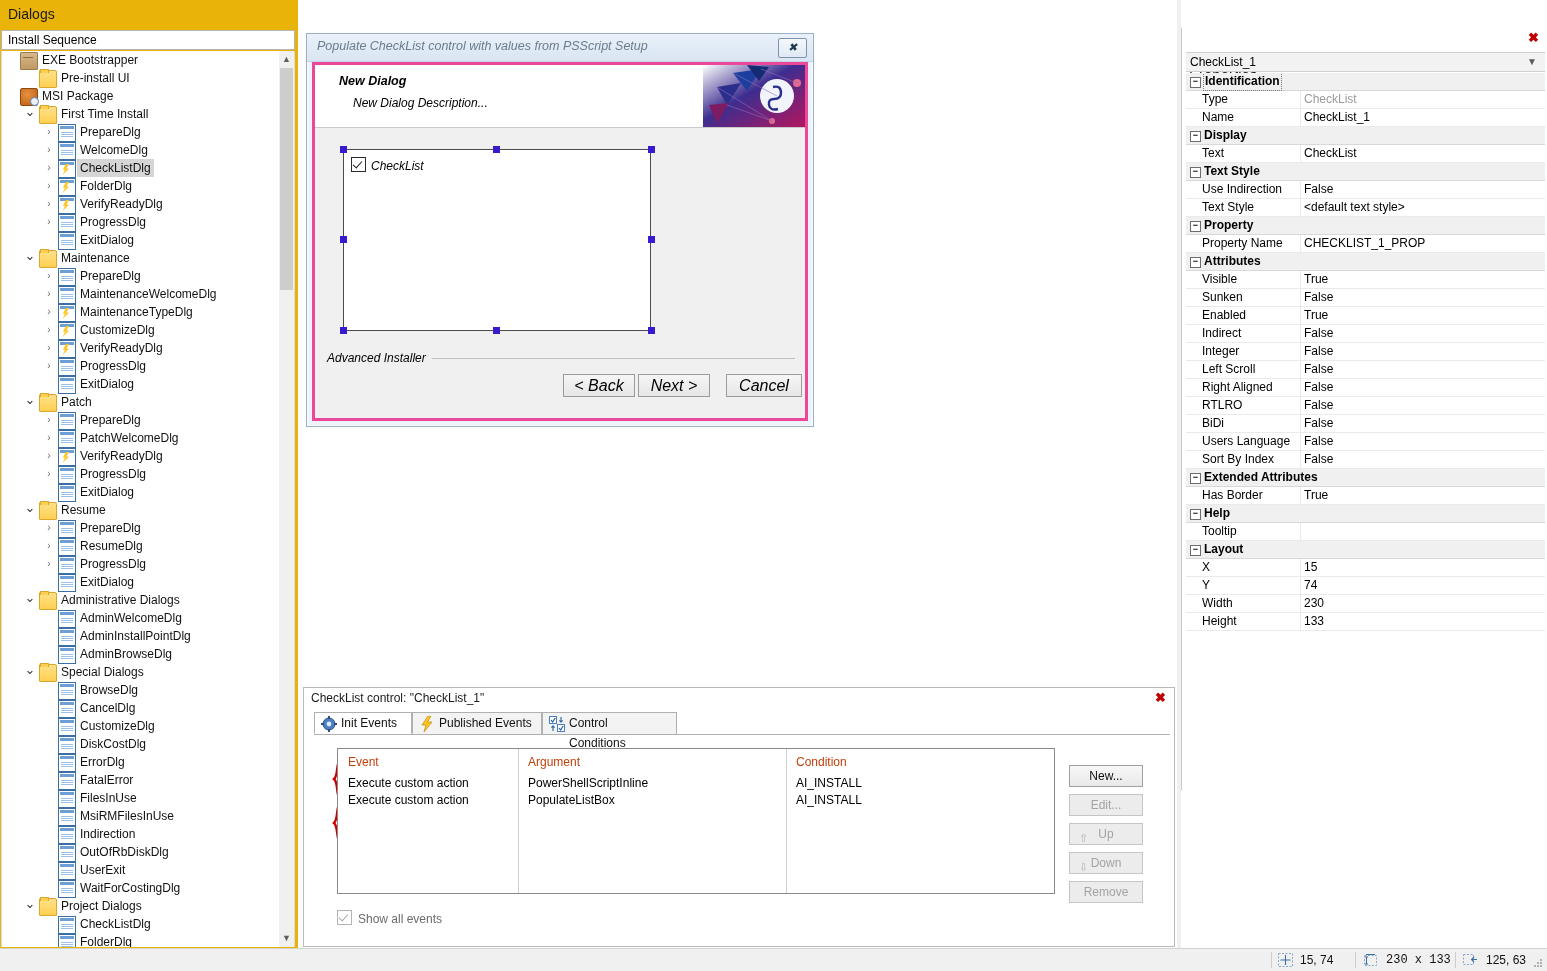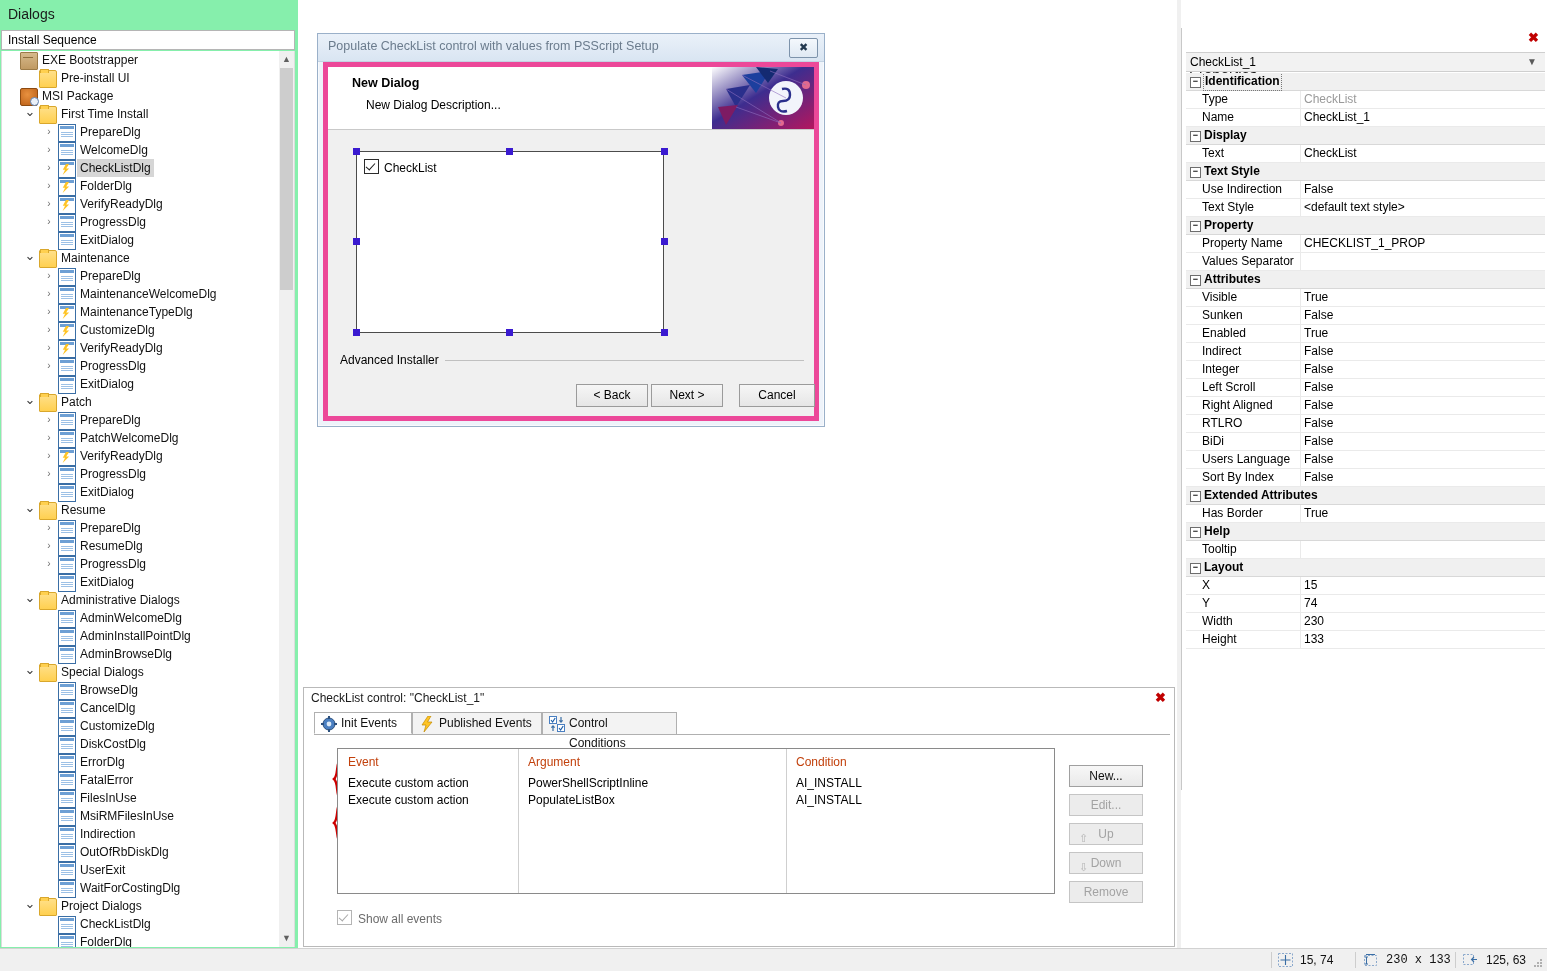--- a/index.html
+++ b/index.html
@@ -6,21 +6,21 @@
   body{
     width:1547px;height:971px;overflow:hidden;
     background:#ffffff;
     font-family:"Liberation Sans", sans-serif;
     font-size:12px;color:#000;
     -webkit-font-smoothing:antialiased;
   }
   #root{position:relative;width:1547px;height:971px;}
 
   
-  #left-pane{position:absolute;left:0;top:0;width:298px;height:948px;background:#86efac;}
+  #left-pane{position:absolute;left:0;top:0;width:298px;height:948px;background:#eab308;}
   #dialogs-title{position:absolute;left:8px;top:6px;font-size:14px;color:#1a1a1a;}
   #seq-box{
     position:absolute;left:1px;top:30px;width:294px;height:20px;
     border:1px solid #b5b5b5;background:#fff;box-sizing:border-box;
     font-size:12px;color:#000;padding:2px 0 0 6px;
   }
   #tree-wrap{
     position:absolute;left:1px;top:51px;width:294px;height:896px;
     border-left:1px solid #dcdcdc;border-right:1px solid #dcdcdc;
     box-sizing:border-box;background:#fff;overflow:hidden;
@@ -70,38 +70,39 @@
   
   #tree-sb{position:absolute;right:0;top:0;width:15px;height:100%;background:#f0f0f0;}
   #tree-sb .arrow{width:15px;height:17px;line-height:17px;text-align:center;color:#606060;font-size:9px;}
   #tree-sb .arrow.top{position:absolute;top:0;}
   #tree-sb .arrow.bot{position:absolute;bottom:0;}
   #tree-sb .thumb{position:absolute;left:1px;top:17px;width:13px;height:222px;background:#cdcdcd;}
 
   
   #center-pane{position:absolute;left:299px;top:20px;width:880px;height:660px;background:#fff;}
   #dlg-shell{
-    position:absolute;left:18px;top:13px;width:508px;height:394px;
+    position:absolute;left:7px;top:13px;width:508px;height:394px;
     background:#eef3fa;border:1px solid #9ab0c9;box-sizing:border-box;
     box-shadow:0 0 0 1px rgba(255,255,255,.6) inset;
+    font-style:italic;
   }
   #dlg-titlebar{
     position:absolute;left:0;top:0;right:0;height:27px;
     background:linear-gradient(#eaf1f9,#d9e5f2);
     border-bottom:1px solid #c3d3e3;
   }
   #dlg-title-text{position:absolute;left:10px;top:5px;font-size:12.5px;color:#6b7c8d;white-space:nowrap;}
   #dlg-close{
     position:absolute;right:6px;top:4px;width:27px;height:18px;
     background:linear-gradient(#f4f8fc,#dfe9f3);border:1px solid #7d93ab;border-radius:2px;
     text-align:center;line-height:17px;font-size:11px;color:#23394f;
   }
   #dlg-body{
     position:absolute;left:5px;top:28px;right:5px;bottom:5px;
-    background:#0c4a6e;border:5px solid #ec4899;box-sizing:border-box;padding-left:17px;
+    background:#0c4a6e;border:3px solid #ec4899;box-sizing:border-box;padding-left:17px;
   }
   #dlg-banner{
     position:absolute;left:0;top:0;right:0;height:62px;background:#fff;
     border-bottom:1px solid #c9c9c9;overflow:hidden;
   }
   #banner-title{position:absolute;left:24px;top:9px;font-size:12.5px;font-weight:bold;color:#000;}
   #banner-desc{position:absolute;left:38px;top:31px;font-size:12px;color:#000;}
   #banner-art{position:absolute;right:0;top:0;width:102px;height:62px;}
 
   #canvas{position:absolute;left:0;top:63px;right:0;bottom:0;background:#f0f0f0;}
@@ -118,21 +119,21 @@
     content:"";position:absolute;left:3px;top:1px;width:4px;height:8px;
     border:solid #1d1d1d;border-width:0 1.6px 1.6px 0;transform:rotate(42deg);
   }
   .handle{position:absolute;width:7px;height:7px;background:#3a1ad0;}
 
   #adv-inst{position:absolute;left:12px;top:223px;font-size:12px;color:#000;background:#f0f0f0;padding-right:6px;z-index:2;}
   #adv-rule{position:absolute;left:12px;top:230px;right:10px;height:1px;background:#c0c0c0;}
   .dbtn{
     position:absolute;top:246px;width:72px;height:23px;
     background:linear-gradient(#f6f6f6,#e6e6e6);border:1px solid #9b9b9b;
-    box-sizing:border-box;text-align:center;line-height:21px;font-size:12px;color:#000;margin-top:8px;
+    box-sizing:border-box;text-align:center;line-height:21px;font-size:16px;color:#000;
   }
   #btn-back{left:248px;}
   #btn-next{left:323px;}
   #btn-cancel{left:411px;width:76px;}
 
   
   #props-pane{position:absolute;left:1181px;top:28px;width:366px;height:762px;background:#fff;
     border-left:1px solid #c8c8c8;box-sizing:border-box;}
   #props-head{position:absolute;left:0;top:0;right:0;height:24px;background:#fff;}
   #props-head-title{position:absolute;left:7px;top:4px;font-size:15px;color:#1a1a1a;margin-top:27px;}
@@ -568,25 +569,20 @@
           <span class="pval">&lt;default text style&gt;</span>
         </div>
         <div class="grow cat">
           <span class="exp">−</span>
           <span class="catname">Property</span>
         </div>
         <div class="grow">
           <span class="vsep"></span>
           <span class="pname">Property Name</span>
           <span class="pval">CHECKLIST_1_PROP</span>
-        </div>
-        <div class="grow">
-          <span class="vsep"></span>
-          <span class="pname">Values Separator</span>
-          <span class="pval"></span>
         </div>
         <div class="grow cat">
           <span class="exp">−</span>
           <span class="catname">Attributes</span>
         </div>
         <div class="grow">
           <span class="vsep"></span>
           <span class="pname">Visible</span>
           <span class="pval">True</span>
         </div>

